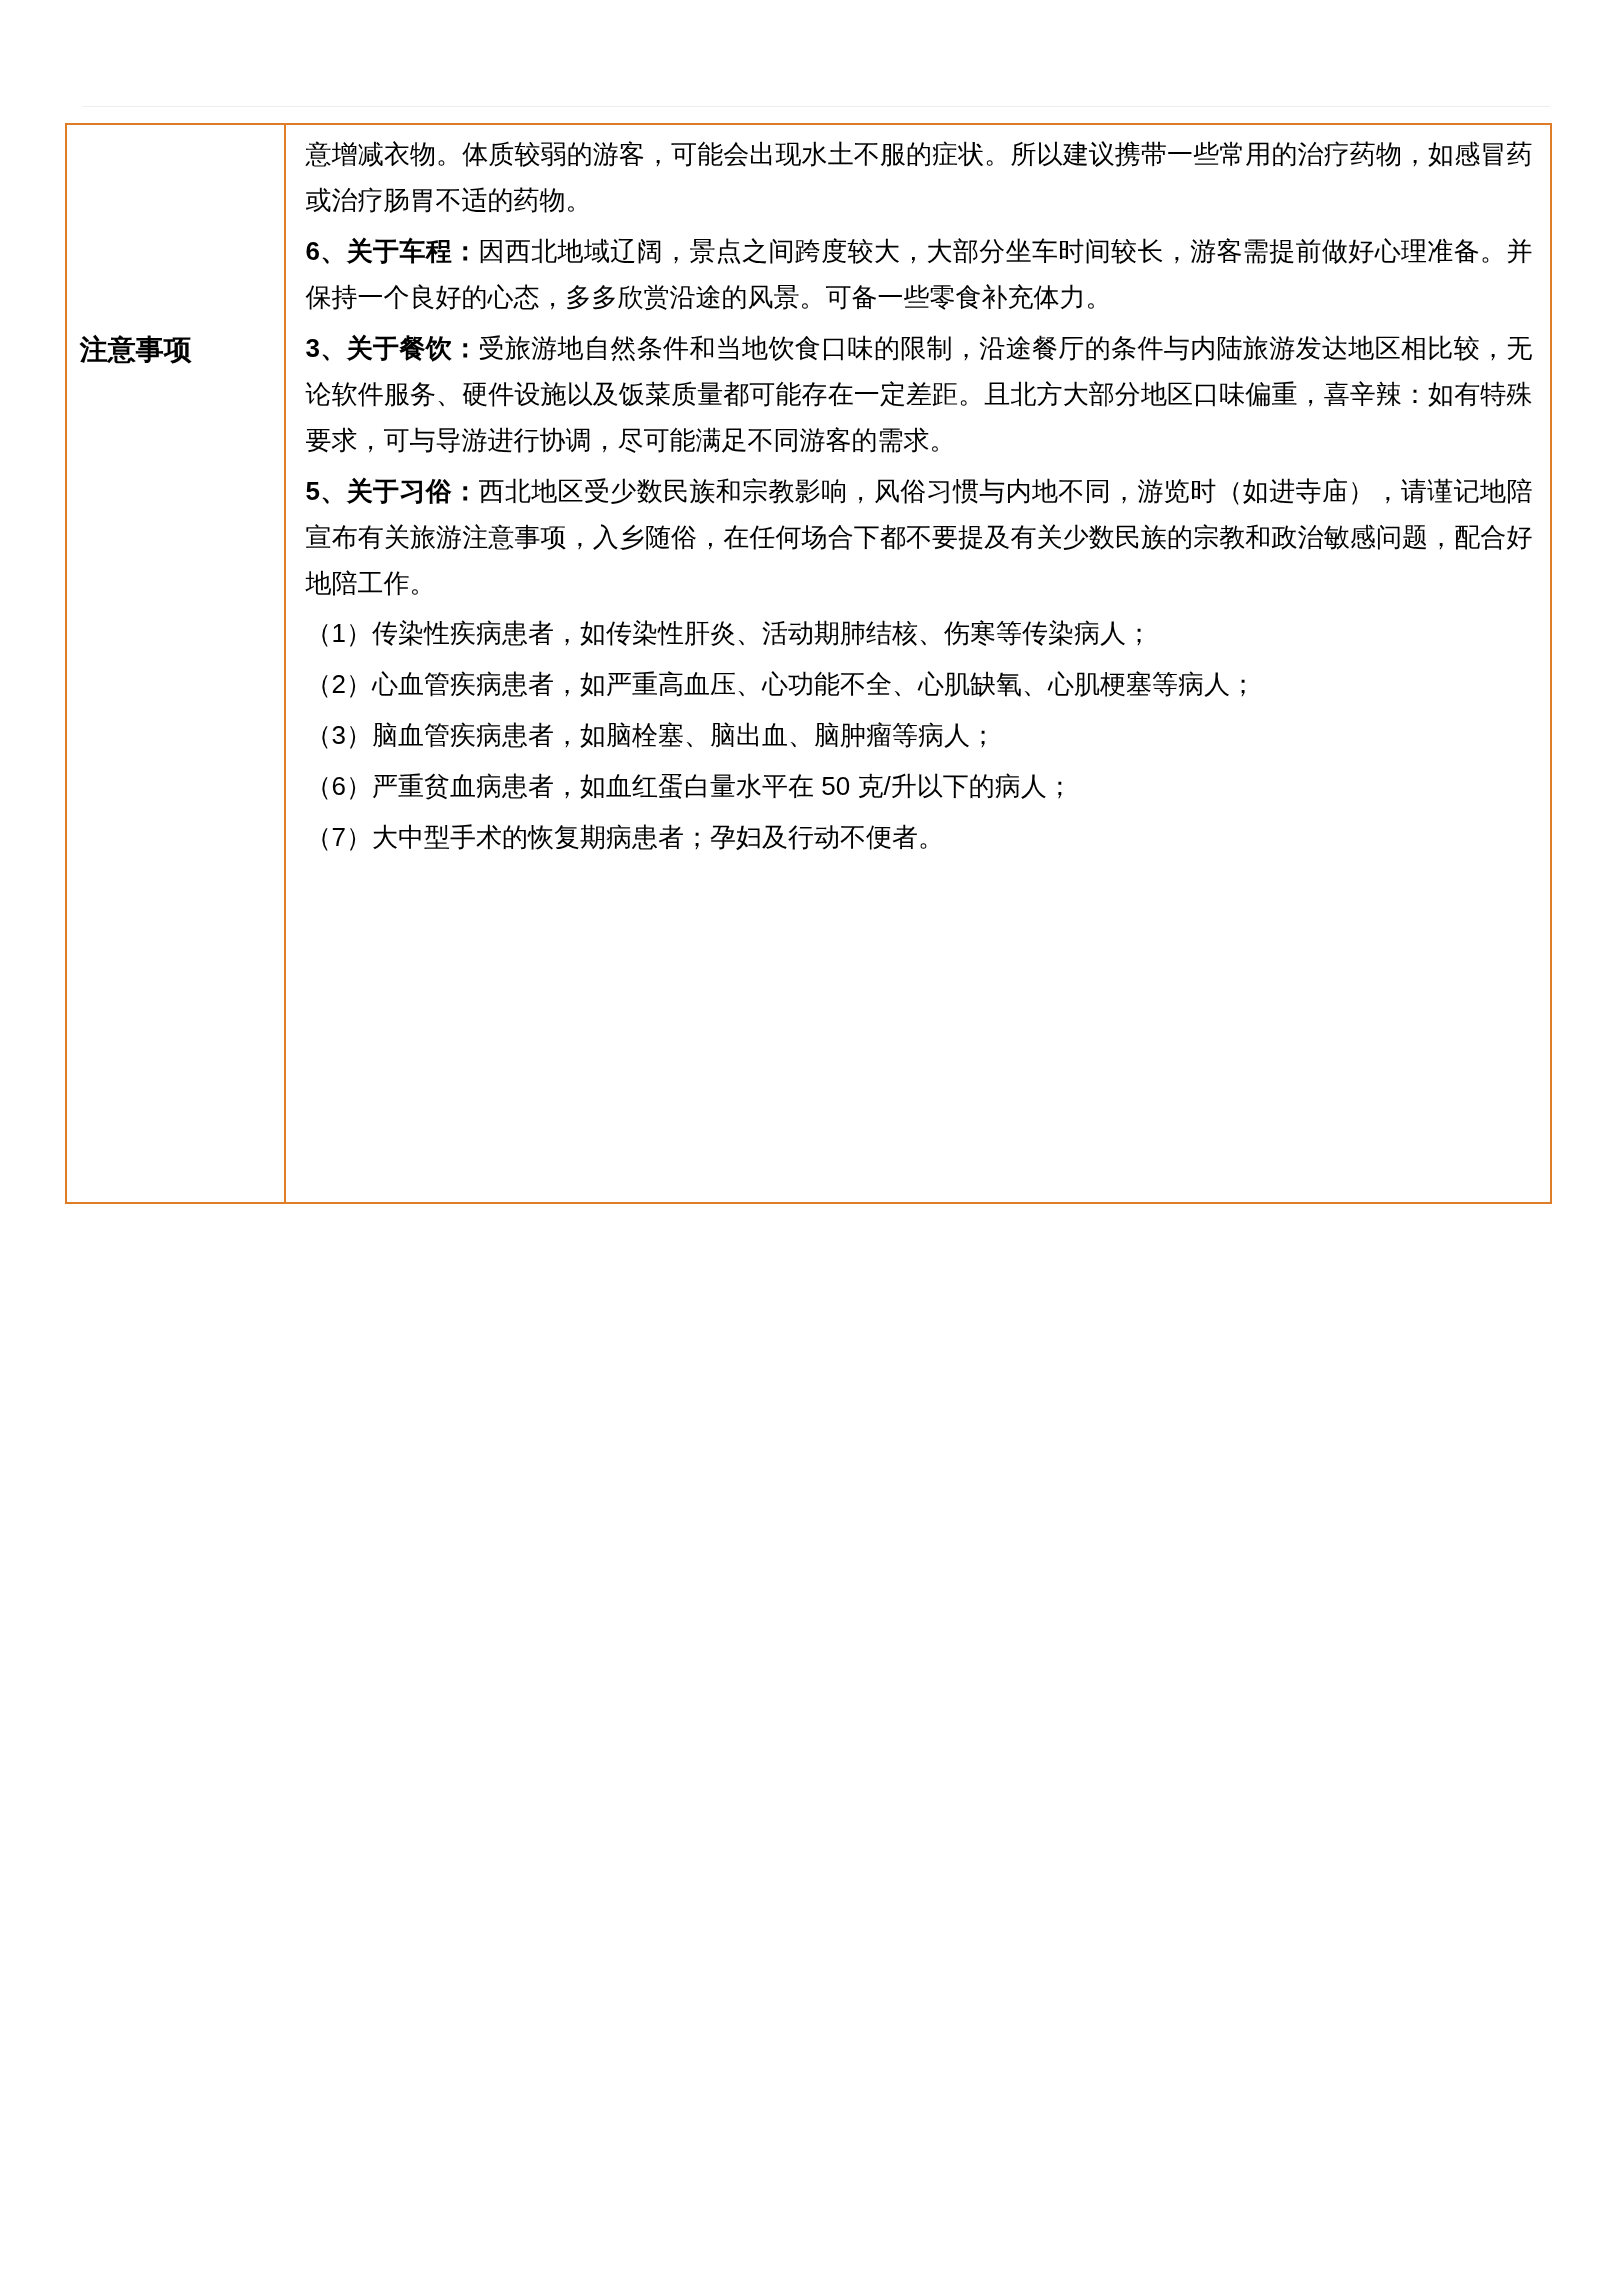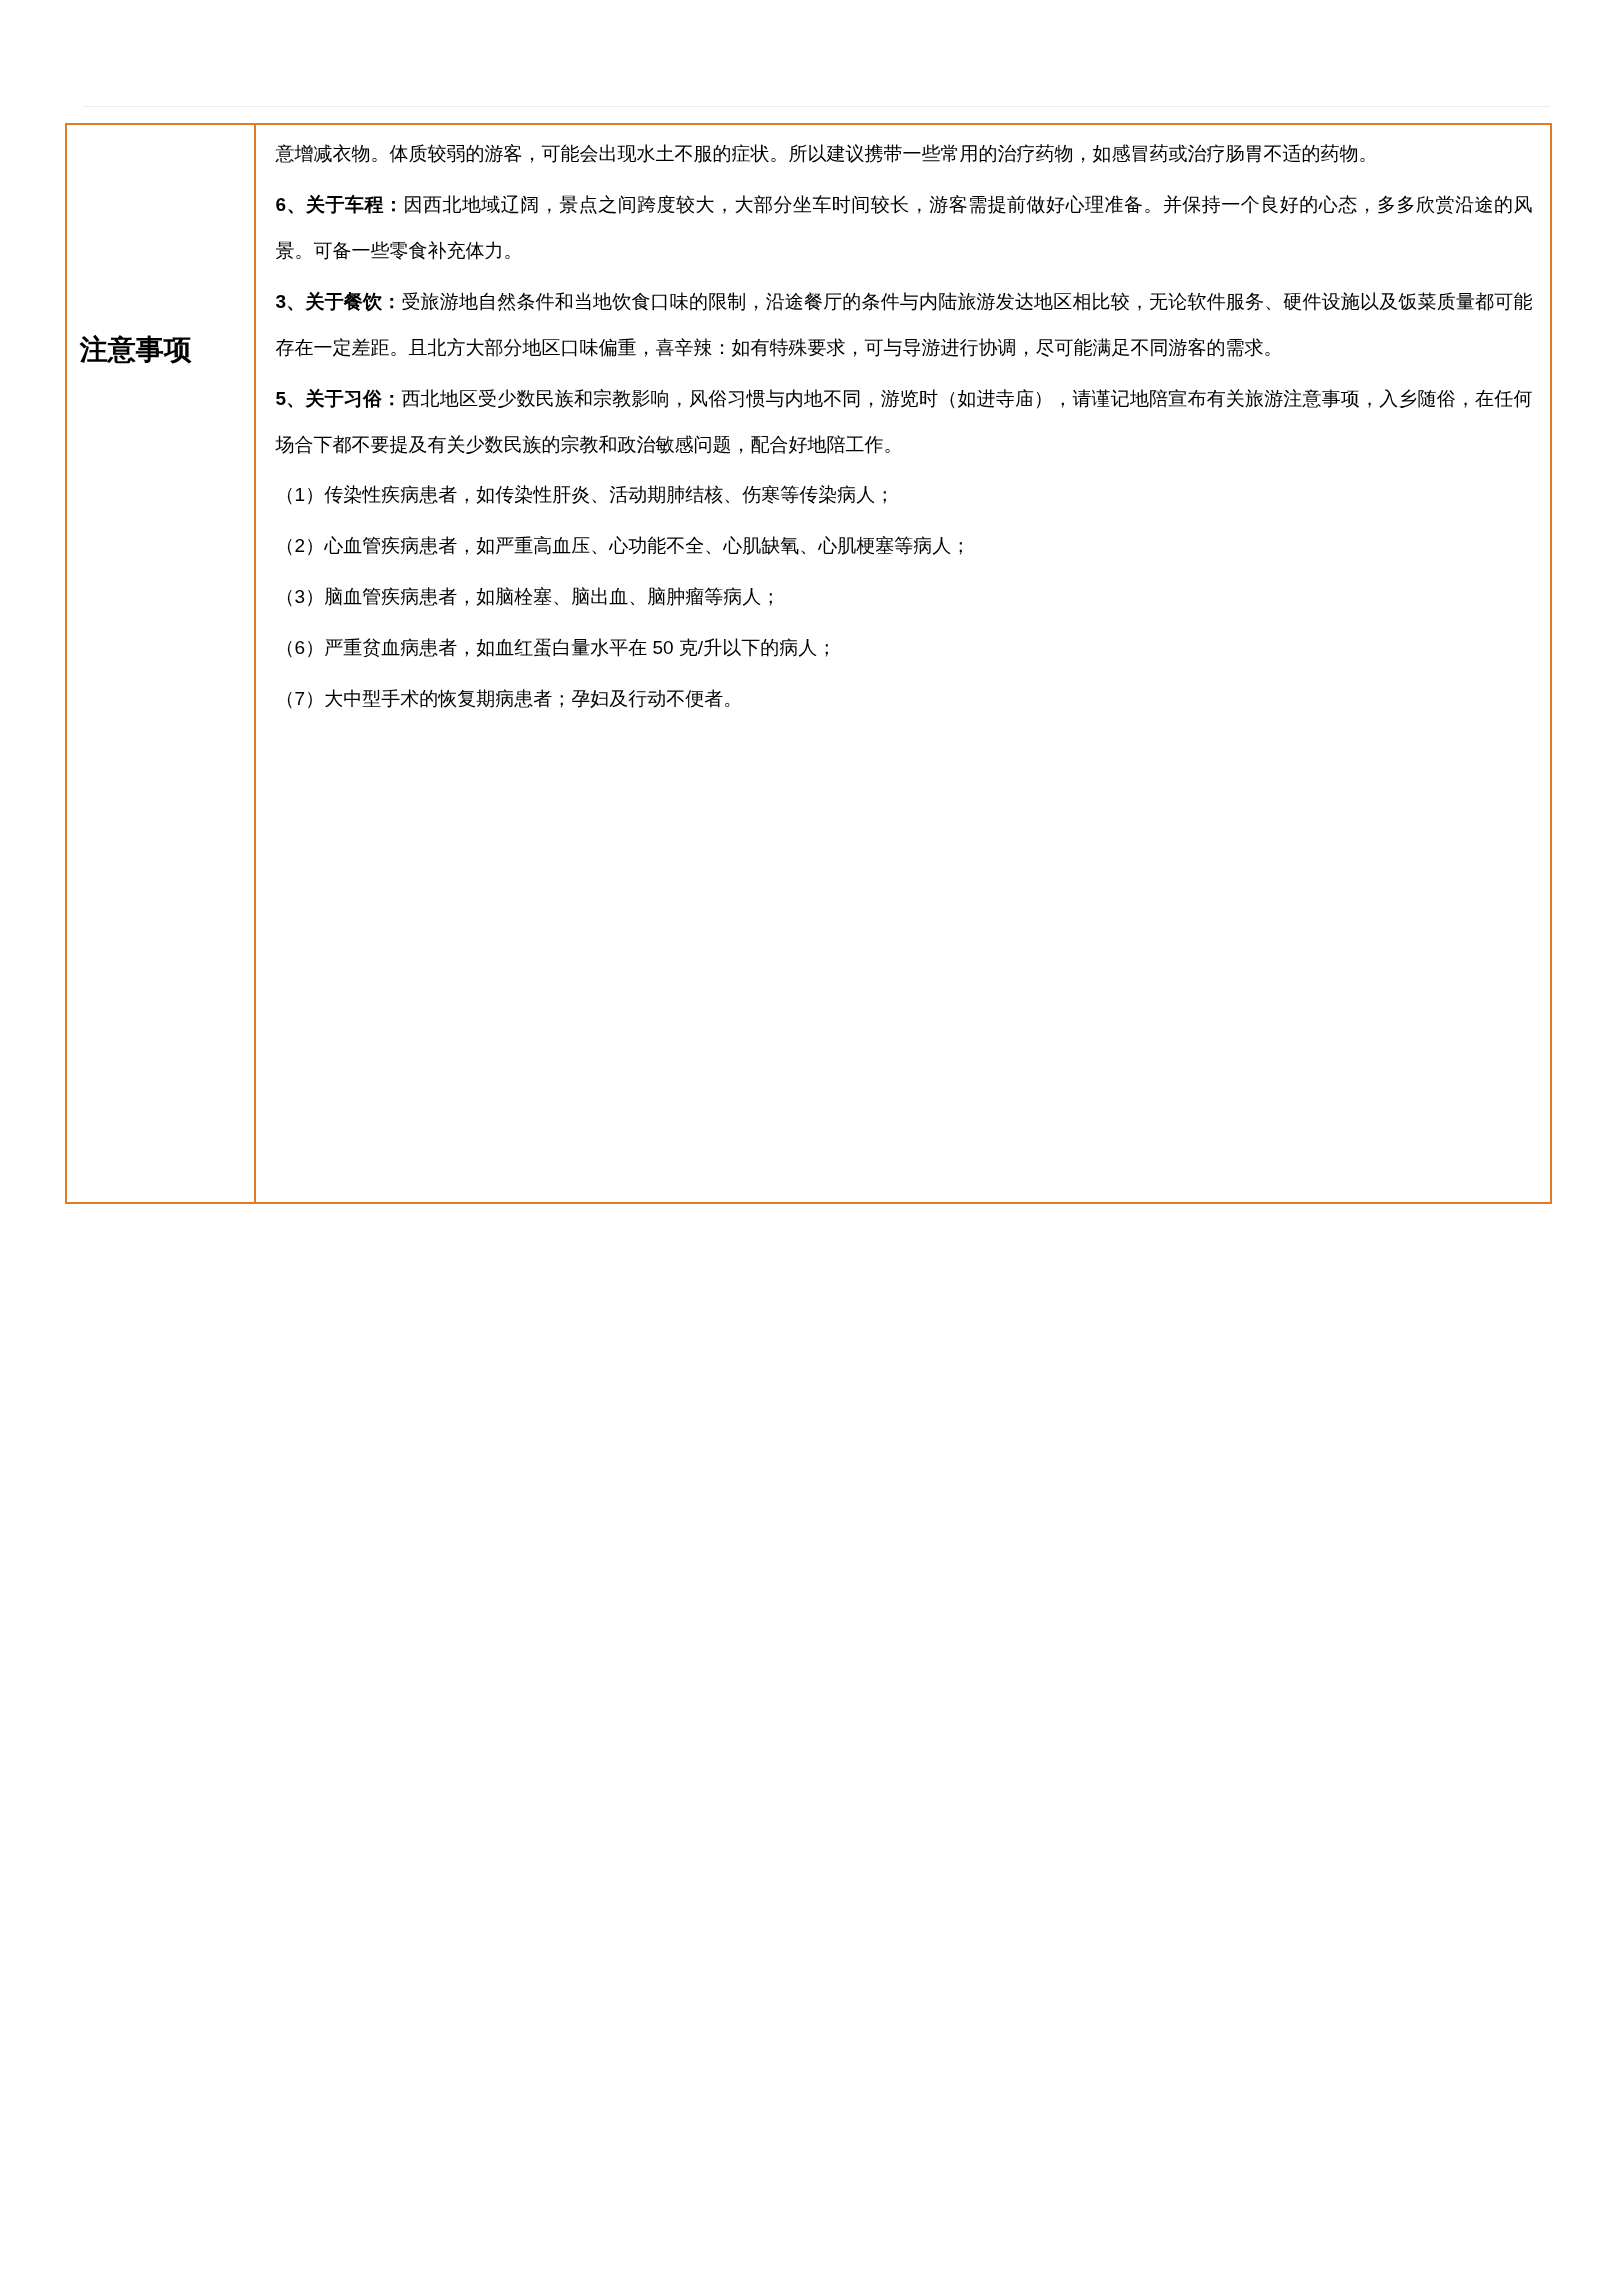--- a/index.html
+++ b/index.html
@@ -28,38 +28,38 @@
     top: 123px;
     width: 1487px;
     height: 1081px;
     border: 2.9px solid #DE7C28;
     box-sizing: border-box;
     display: flex;
     background: #ffffff;
   }
   .label-cell {
     flex: none;
-    width: 189px;
+    width: 219px;
     box-sizing: border-box;
     border-right: 2.9px solid #DE7C28;
     padding: 208px 0 0 12.7px;
     font-family: Liberation Serif, serif;
   }
   .label-cell .row-label {
     font-weight: 700;
     font-size: 28px;
     line-height: 34px;
     letter-spacing: 0px;
     white-space: nowrap;
   }
   .content-cell {
     flex: 1;
     box-sizing: border-box;
     padding: 5.9px 17.6px 0 19.6px;
-    font-size: 19px;
+    font-size: 26px;
     line-height: 46px;
     text-align: justify;
     overflow: hidden;
   }
   .note-para {
     margin: 0 0 4.9px 0;
     padding: 0;
   }
   .note-para b {
     font-weight: 700;

